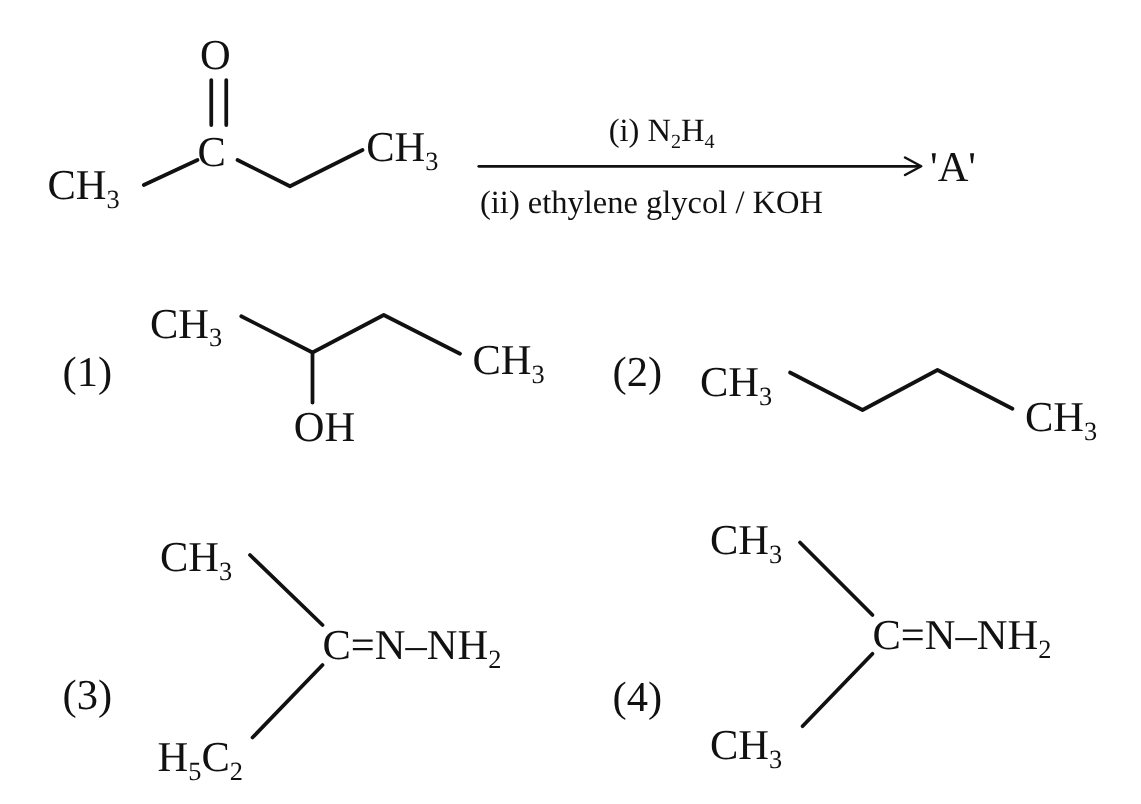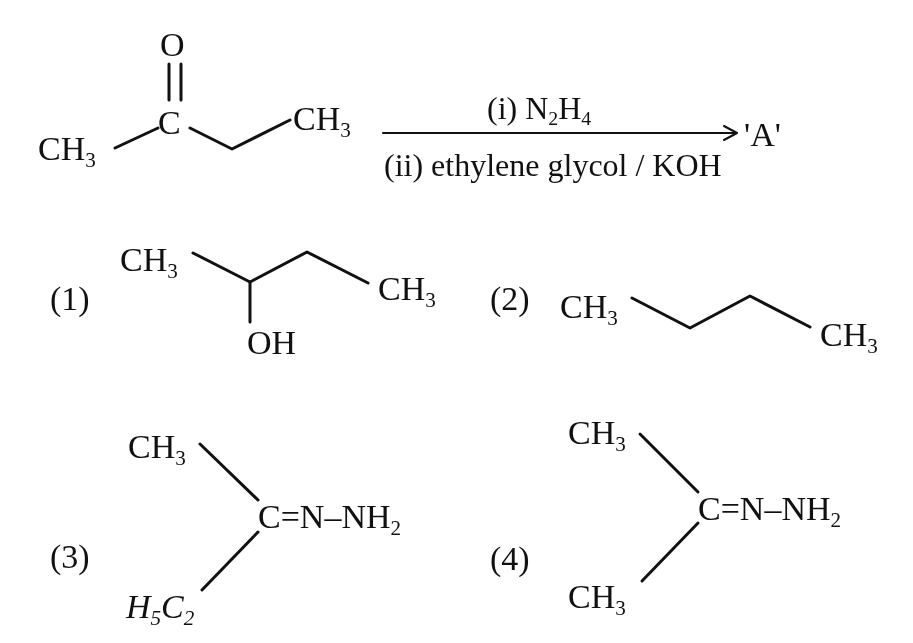--- a/index.html
+++ b/index.html
@@ -1,20 +1,20 @@
 <!DOCTYPE html>
 <html><head>
 <meta charset="utf-8">
 <style>
   html, body { margin: 0; padding: 0; background: #ffffff; }
   body { width: 913px; height: 643px; position: relative; overflow: hidden;
          font-family: "Liberation Serif", "DejaVu Serif", serif; color: #111; }
   .t { position: absolute; white-space: nowrap; line-height: 1; }
   .big { font-size: 34px; }
-  .med { font-size: 32px; }
+  .med { font-size: 26px; }
   .sub { font-size: 0.62em; position: relative; top: 0.32em; }
   svg.bonds { position: absolute; left: 0; top: 0; }
   svg.bonds line, svg.bonds polyline { stroke: #111; stroke-width: 3; fill: none; stroke-linecap: round; stroke-linejoin: round; }
 </style>
 </head>
 <body>
 
 <svg class="bonds" width="913" height="643" viewBox="0 0 913 643">
 
   <line x1="169" y1="64" x2="169" y2="100"></line>
@@ -50,41 +50,41 @@
 <div class="t med" style="left:487px; top:92px;">
   <span>(i) </span><span>N</span><span class="sub">2</span><span>H</span><span class="sub">4</span>
 </div>
 <div class="t med" style="left:384px; top:149px;">(ii) ethylene glycol / KOH</div>
 <div class="t big" style="left:744px; top:118px;">'A'</div>
 
 <div class="t big" style="left:50px; top:282px;">(1)</div>
 <div class="t big" style="left:120px; top:243px;">
   <span>CH</span><span class="sub">3</span>
 </div>
-<div class="t big" style="left:247px; top:326px;">OH</div>
+<div class="t big" style="left:235px; top:326px;">OH</div>
 <div class="t big" style="left:378px; top:272px;">
   <span>CH</span><span class="sub">3</span>
 </div>
 
 <div class="t big" style="left:490px; top:282px;">(2)</div>
 <div class="t big" style="left:560px; top:290px;">
   <span>CH</span><span class="sub">3</span>
 </div>
 <div class="t big" style="left:820px; top:318px;">
   <span>CH</span><span class="sub">3</span>
 </div>
 
 <div class="t big" style="left:50px; top:540px;">(3)</div>
 <div class="t big" style="left:128px; top:430px;">
   <span>CH</span><span class="sub">3</span>
 </div>
 <div class="t big" style="left:258px; top:500px;">
   <span>C=N–NH</span><span class="sub">2</span>
 </div>
-<div class="t big" style="left:126px; top:590px;font-style:italic;">
+<div class="t big" style="left:126px; top:590px;">
   <span>H</span><span class="sub">5</span><span>C</span><span class="sub">2</span>
 </div>
 
 <div class="t big" style="left:490px; top:542px;">(4)</div>
 <div class="t big" style="left:568px; top:416px;">
   <span>CH</span><span class="sub">3</span>
 </div>
 <div class="t big" style="left:698px; top:492px;">
   <span>C=N–NH</span><span class="sub">2</span>
 </div>

